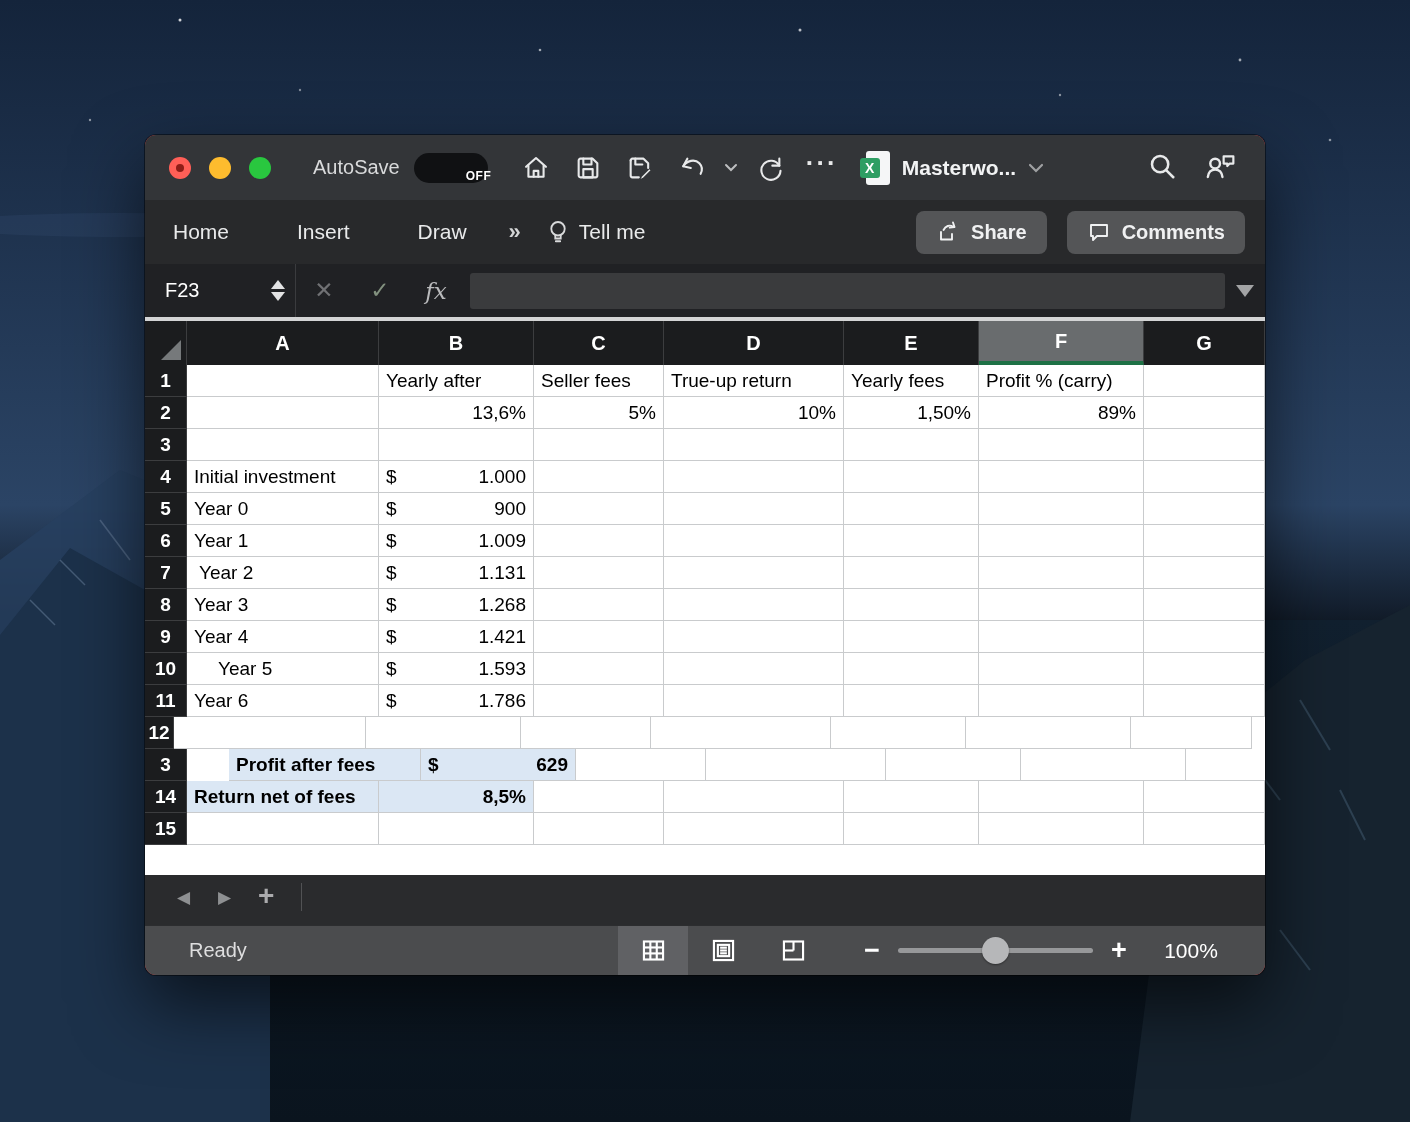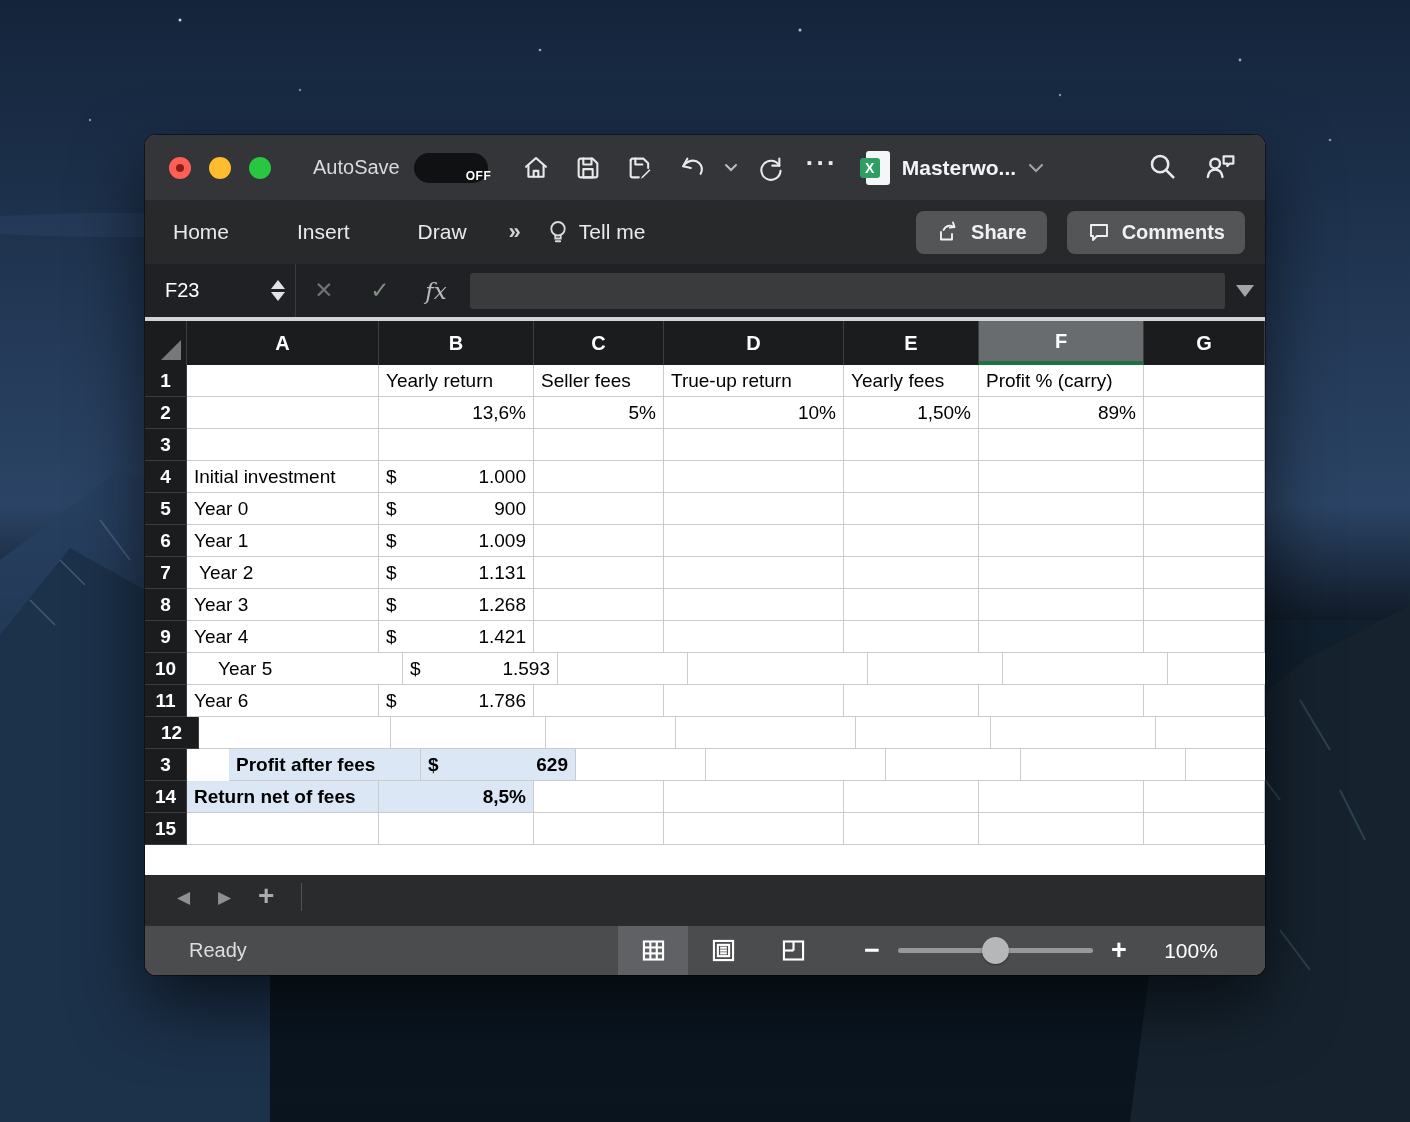--- a/index.html
+++ b/index.html
@@ -306,21 +306,21 @@
           <div class="ch" style="width: 155px;">B</div>
           <div class="ch" style="width: 130px;">C</div>
           <div class="ch" style="width: 180px;">D</div>
           <div class="ch" style="width: 135px;">E</div>
           <div class="ch sel" style="width: 165px;">F</div>
           <div class="ch" style="width: 121px;">G</div>
         </div>
         <div class="grow drow">
           <div class="rn" style="width: 42px;">1</div>
           <div class="c" style="width: 192px;"></div>
-          <div class="c" style="width: 155px;">Yearly return</div>
+          <div class="c" style="width: 155px;">Yearly after</div>
           <div class="c" style="width: 130px;">Seller fees</div>
           <div class="c" style="width: 180px;">True-up return</div>
           <div class="c" style="width: 135px;">Yearly fees</div>
           <div class="c" style="width: 165px;">Profit % (carry)</div>
           <div class="c" style="width: 121px;"></div>
         </div>
         <div class="grow drow">
           <div class="rn" style="width: 42px;">2</div>
           <div class="c" style="width: 192px;"></div>
           <div class="c r" style="width: 155px;">13,6%</div>
@@ -413,21 +413,21 @@
             <span>1.421</span>
           </div>
           <div class="c" style="width: 130px;"></div>
           <div class="c" style="width: 180px;"></div>
           <div class="c" style="width: 135px;"></div>
           <div class="c" style="width: 165px;"></div>
           <div class="c" style="width: 121px;"></div>
         </div>
         <div class="grow drow">
           <div class="rn" style="width: 42px;">10</div>
-          <div class="c" style="width: 216px; padding-left: 31px;">Year 5</div>
+          <div class="c" style="width: 192px; padding-left: 31px;">Year 5</div>
           <div class="c cur" style="width: 155px;">
             <span>$</span>
             <span>1.593</span>
           </div>
           <div class="c" style="width: 130px;"></div>
           <div class="c" style="width: 180px;"></div>
           <div class="c" style="width: 135px;"></div>
           <div class="c" style="width: 165px;"></div>
           <div class="c" style="width: 121px;"></div>
         </div>
@@ -438,21 +438,21 @@
             <span>$</span>
             <span>1.786</span>
           </div>
           <div class="c" style="width: 130px;"></div>
           <div class="c" style="width: 180px;"></div>
           <div class="c" style="width: 135px;"></div>
           <div class="c" style="width: 165px;"></div>
           <div class="c" style="width: 121px;"></div>
         </div>
         <div class="grow drow">
-          <div class="rn" style="width: 54px;">12</div>
+          <div class="rn" style="width: 29px;">12</div>
           <div class="c" style="width: 192px;"></div>
           <div class="c" style="width: 155px;"></div>
           <div class="c" style="width: 130px;"></div>
           <div class="c" style="width: 180px;"></div>
           <div class="c" style="width: 135px;"></div>
           <div class="c" style="width: 165px;"></div>
           <div class="c" style="width: 121px;"></div>
         </div>
         <div class="grow drow">
           <div class="rn" style="width: 42px;">3</div>

